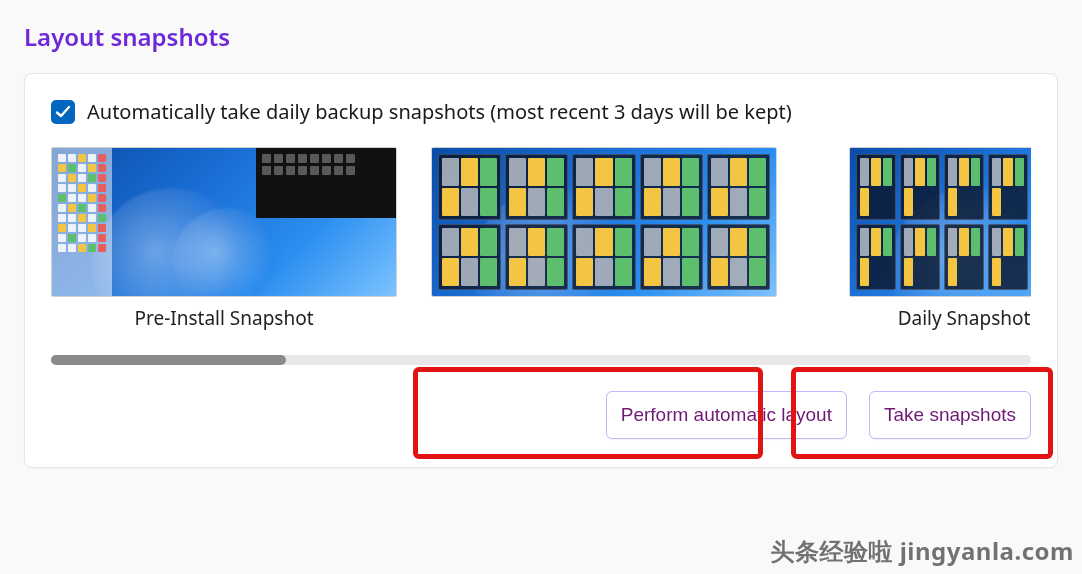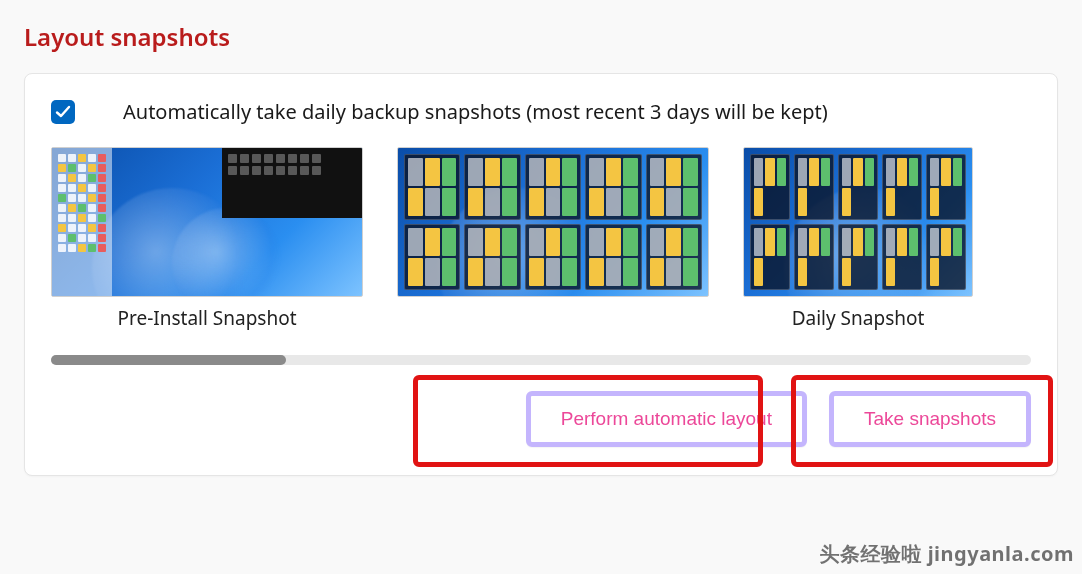--- a/index.html
+++ b/index.html
@@ -9,21 +9,21 @@
     width: 1082px;
     height: 574px;
     overflow: hidden;
     padding: 20px 24px;
     color: #1a1a1a;
   }
   .section-title {
     font-size: 24px;
     font-weight: 600;
     margin-bottom: 20px;
-    color: #b91c1c;
+    color: #6d28d9;
   }
   .panel {
     background: #fff;
     border: 1px solid #e5e5e5;
     border-radius: 8px;
     padding: 24px 26px 28px 26px;
     box-shadow: 0 1px 2px rgba(0,0,0,0.03);
     position: relative;
   }
   .checkbox-row {
@@ -37,34 +37,34 @@
     height: 24px;
     border-radius: 5px;
     background: #0067c0;
     display: flex;
     align-items: center;
     justify-content: center;
     flex: 0 0 auto;
     cursor: pointer;
   }
   .checkbox svg { width: 16px; height: 16px; }
-  .checkbox-label { font-size: 20px; color: #1a1a1a; margin-left: 36px; }
+  .checkbox-label { font-size: 20px; color: #1a1a1a; }
   .thumbs-row {
     display: flex;
     gap: 34px;
     overflow: hidden;
     margin-bottom: 24px;
   }
   .snapshot-item {
     flex: 0 0 auto;
-    width: 312px;
+    width: 346px;
     text-align: center;
     cursor: pointer;
   }
-  .snapshot-item.last { width: 230px; }
+  .snapshot-item.last { width: 230px; margin-left: 38px; }
   .thumb {
     width: 100%;
     height: 150px;
     border: 1px solid #d0d0d0;
     border-radius: 2px;
     background: linear-gradient(135deg, #0a4da8 0%, #1b6fd6 40%, #2a8ef0 70%, #7dc3ff 100%);
     position: relative;
     overflow: hidden;
     margin-bottom: 8px;
   }
@@ -128,40 +128,40 @@
     background: #8a8a8a;
     border-radius: 5px;
   }
   .button-row {
     display: flex;
     justify-content: flex-end;
     gap: 22px;
   }
   .btn {
     background: #fff;
-    border: 5px solid #c4b5fd;
+    border: 1px solid #c4b5fd;
     border-radius: 6px;
-    padding: 12px 30px;
+    padding: 12px 14px;
     font-size: 19px;
-    color: #ec4899;
+    color: #701a75;
     cursor: pointer;
     box-shadow: 0 1px 1px rgba(0,0,0,0.04);
   }
   .highlight-box {
     position: absolute;
     border: 5px solid #e11313;
     border-radius: 6px;
     pointer-events: none;
   }
   .hl1 { left: 388px; bottom: 8px; width: 350px; height: 92px; }
   .hl2 { left: 766px; bottom: 8px; width: 262px; height: 92px; }
   .watermark {
     position: fixed;
     right: 8px; bottom: 6px;
-    font-size: 20px;
+    font-size: 24px;
     font-weight: 700;
     color: rgba(0,0,0,0.55);
     text-shadow: 0 0 4px rgba(255,255,255,0.6);
     letter-spacing: 0.5px;
     pointer-events: none;
   }
 </style>
 </head>
 <body>
 

